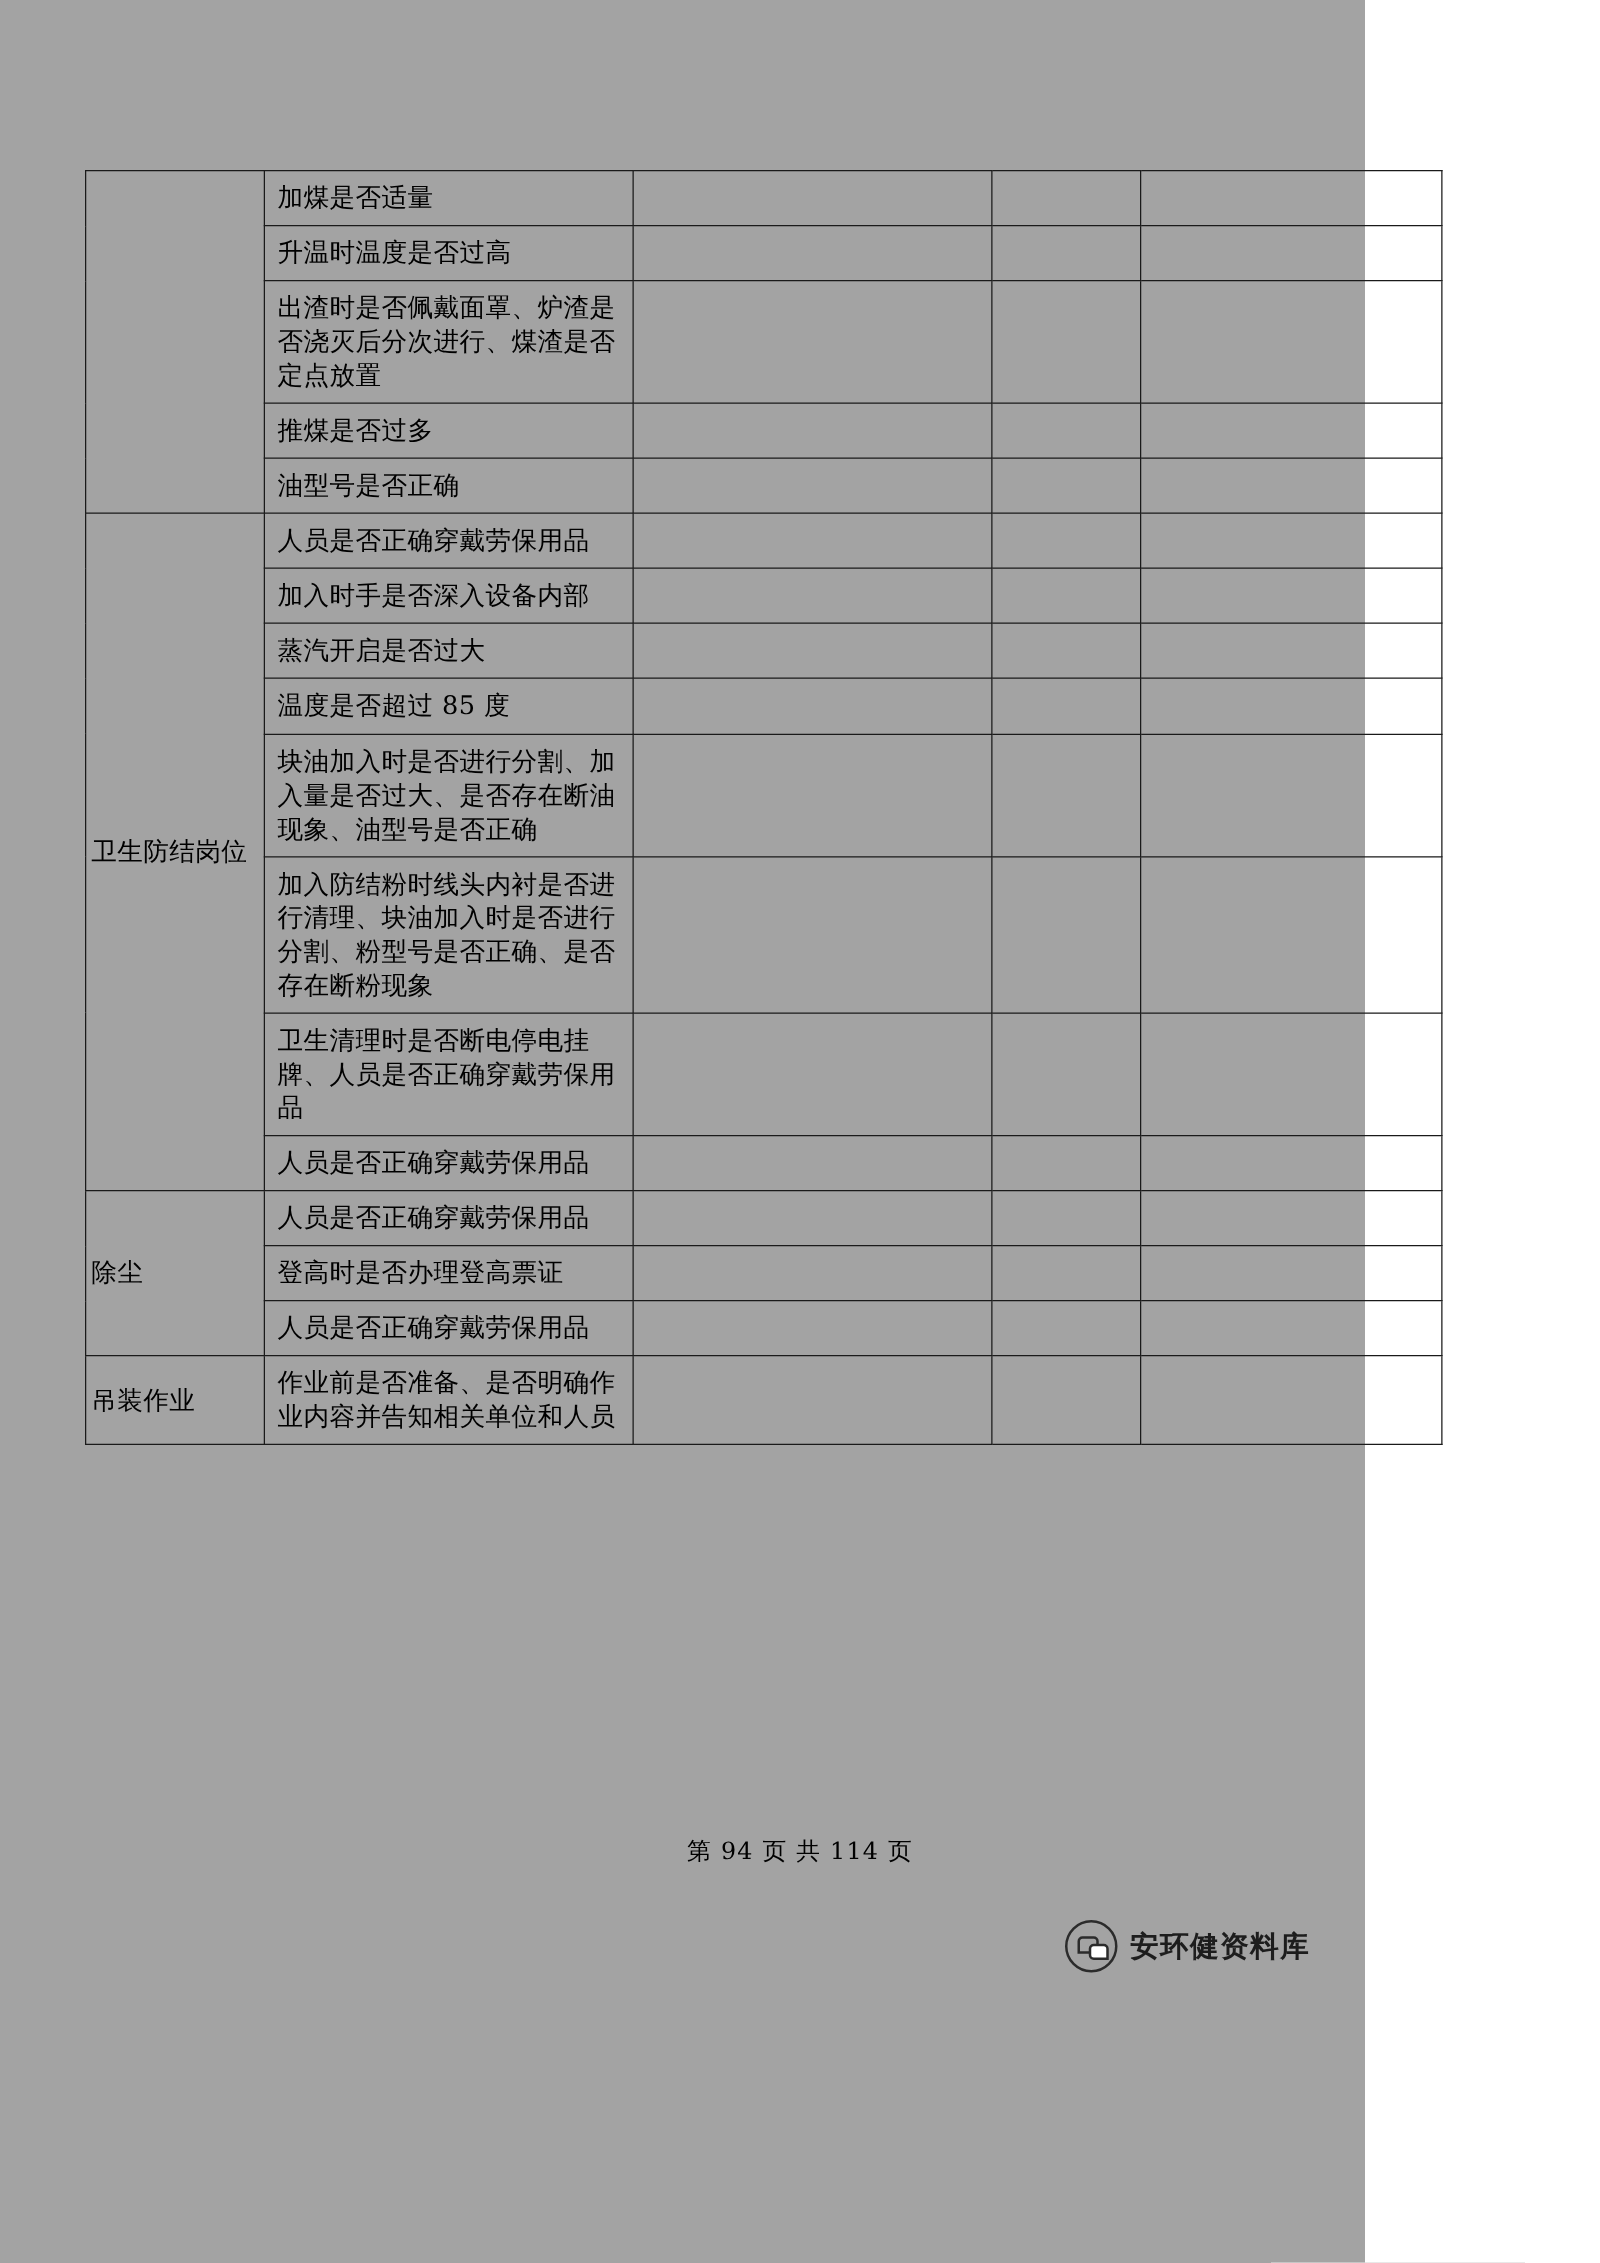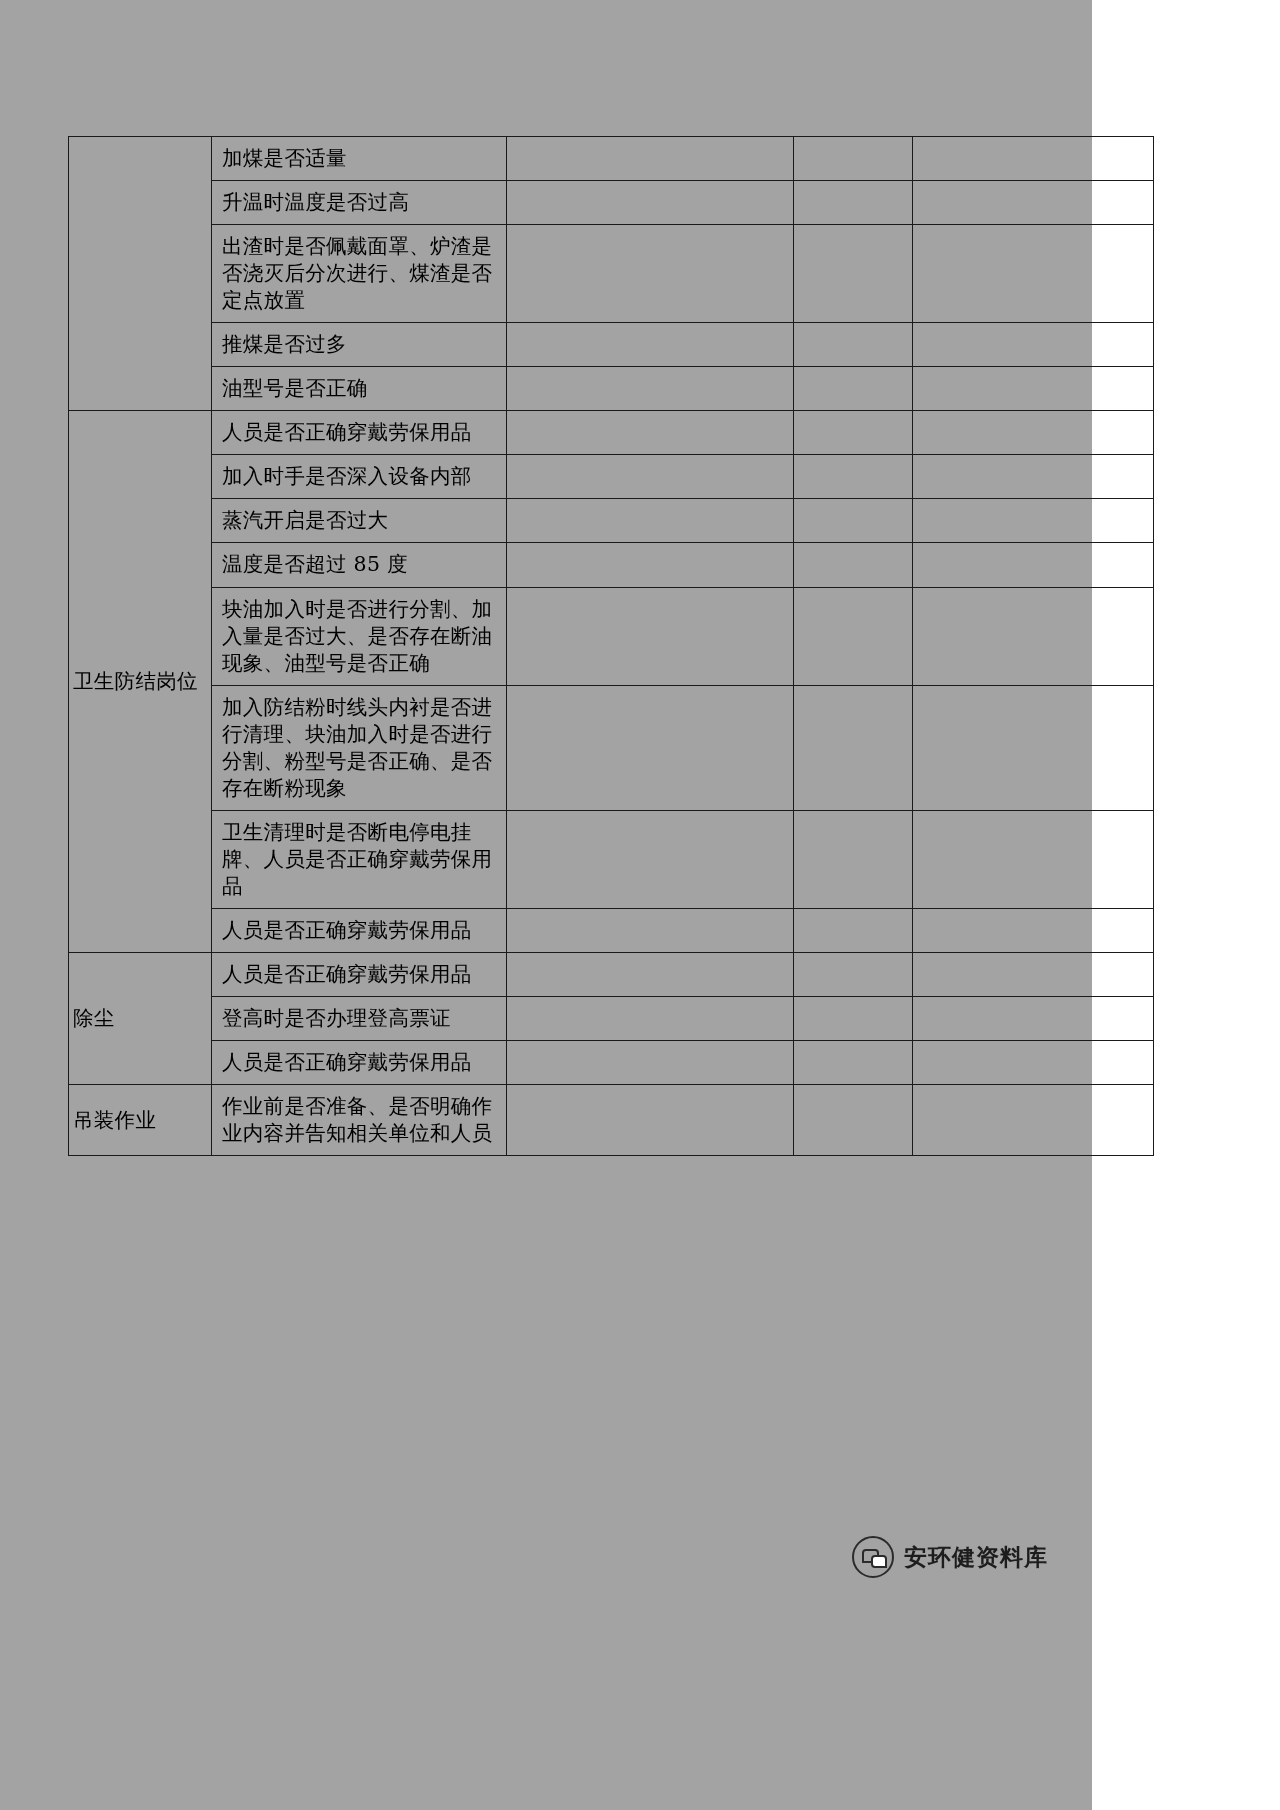--- a/index.html
+++ b/index.html
@@ -292,19 +292,26 @@
           <span class="cell-text">作业前是否准备、是否明确作业内容并告知相关单位和人员</span>
         </td>
         <td class="col-blank1"></td>
         <td class="col-blank2"></td>
         <td class="col-blank3"></td>
       </tr>
 
     </tbody>
   </table>
 
+  <div class="footer">
+    <span>第</span>
+    <span class="num">94</span>
+    <span>页 共</span>
+    <span class="num">114</span>
+    <span>页</span>
+  </div>
 
   <div class="watermark">
     <span class="wm-badge"></span>
     <span class="wm-text">安环健资料库</span>
   </div>
 
 </div>
 
 </body></html>

